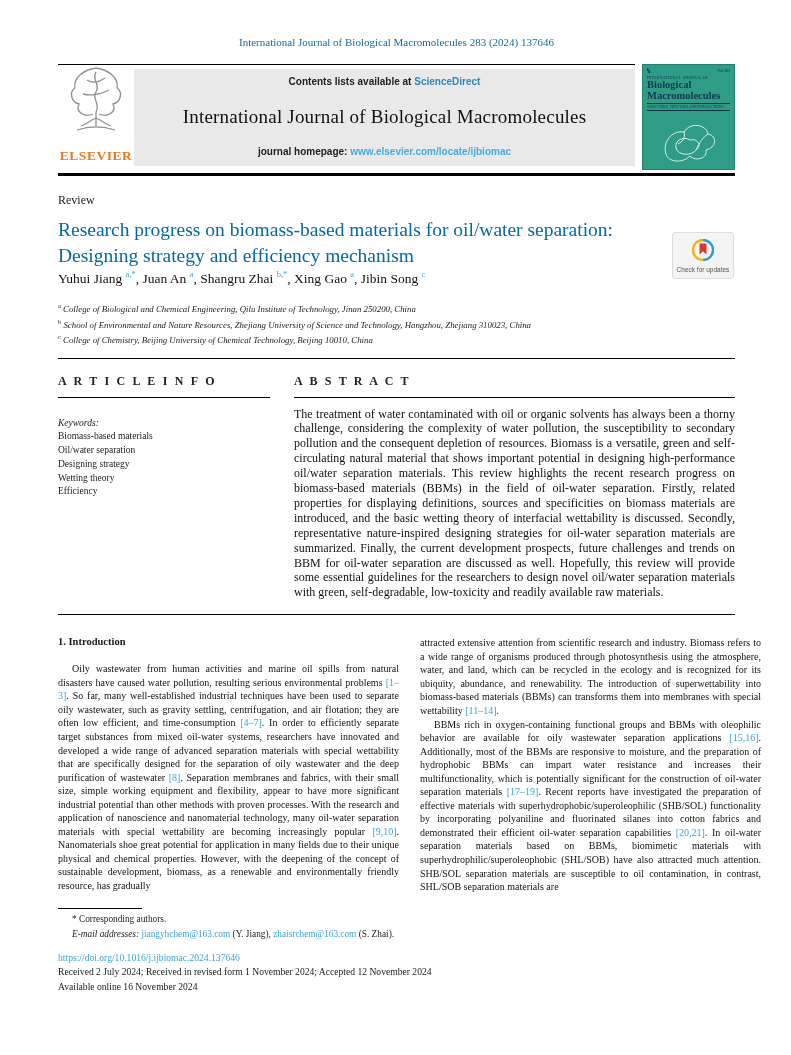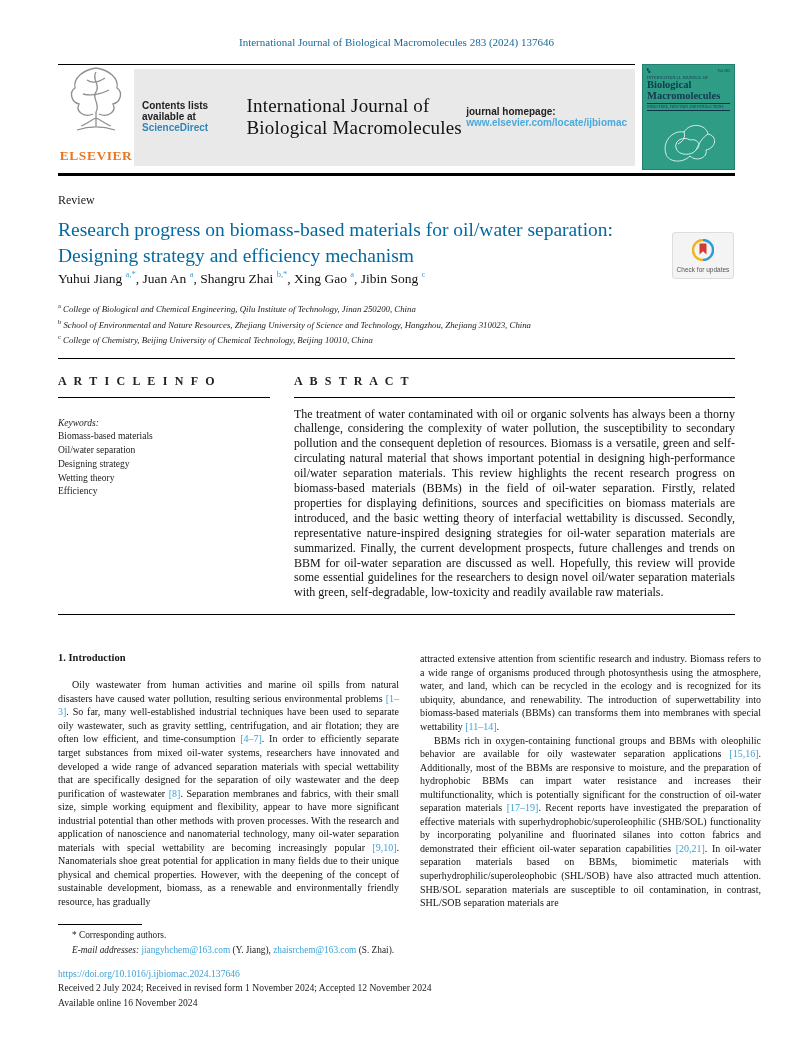--- a/index.html
+++ b/index.html
@@ -19,21 +19,21 @@
   }
   
   .top-citation{text-align:center;font-size:11px;color:var(--citation_header);margin-bottom:16px;}
   
   .header{display:flex;align-items:flex-start;}
   .header-left{flex:1;}
   .thin-rule{border-top:1.5px solid #000;}
   .banner-row{display:flex;align-items:stretch;margin-top:4px;height:97px;}
   .elsevier-block{width:76px;display:flex;flex-direction:column;align-items:center;justify-content:flex-end;padding-bottom:2px;gap:7px;}
   .elsevier-word{font-family:"Liberation Serif",serif;font-weight:700;color:var(--elsevier_orange);font-size:13.5px;letter-spacing:.5px;margin-top:1px;}
-  .banner-gray{flex:1;background:#e9e9e9;display:flex;align-items:center;justify-content:space-between;padding:7px 8px 9px;}
+  .banner-gray{flex:1;background:#e9e9e9;display:flex;flex-direction:column;align-items:center;justify-content:space-between;padding:7px 8px 9px;}
   .contents-line{font-family:"Liberation Sans",sans-serif;font-size:10px;font-weight:700;color:#222;}
   .contents-line .lnk{color:var(--link_blue);font-weight:700;}
   .banner-journal{font-size:19px;color:#111;letter-spacing:.2px;}
   .homepage-line{font-family:"Liberation Sans",sans-serif;font-size:10px;font-weight:700;color:#222;}
   .homepage-line .lnk{color:#4aa9dc;font-weight:700;}
   
   .cover{width:93px;height:106px;background:var(--cover_green);margin-left:7px;border:1px solid #23806e;
          display:flex;flex-direction:column;align-items:center;padding:3px 4px;position:relative;}
   .cover-topline{width:100%;display:flex;justify-content:space-between;font-size:4px;color:#0e3347;}
   .cover-small{font-size:3.8px;color:#0e3347;letter-spacing:.3px;margin-top:3px;align-self:flex-start;}
@@ -57,21 +57,21 @@
   .info-col{width:212px;flex:none;}
   .abs-col{flex:1;margin-left:24px;}
   .block-header{font-size:12px;font-weight:700;letter-spacing:2.2px;color:#222;}
   .under-rule{border-top:1px solid #000;margin-top:8px;}
   .keywords{margin-top:19px;font-size:9.5px;line-height:13.8px;}
   .kw-label{font-style:italic;}
   .keywords ul{list-style:none;}
   .abstract-text{margin-top:9px;font-size:12px;line-height:14.9px;text-align:justify;color:#111;}
   .bottom-rule{border-top:1px solid #000;margin-top:14px;}
   
-  .body-cols{display:flex;margin-top:37px;}
+  .body-cols{display:flex;margin-top:21px;}
   .bcol{width:341px;flex:none;}
   .bcol + .bcol{margin-left:21px;}
   .sec-heading{font-size:10.5px;font-weight:700;margin-bottom:15px;}
   .bpara{font-size:10px;line-height:13.55px;text-align:justify;color:#111;}
   .indent{text-indent:14px;}
   .cite{color:var(--cite_blue);}
   
   .footnote{margin-top:14px;}
   .fn-rule{width:84px;border-top:1px solid #000;}
   .fn-line{font-size:9.3px;margin-top:5px;padding-left:14px;}

